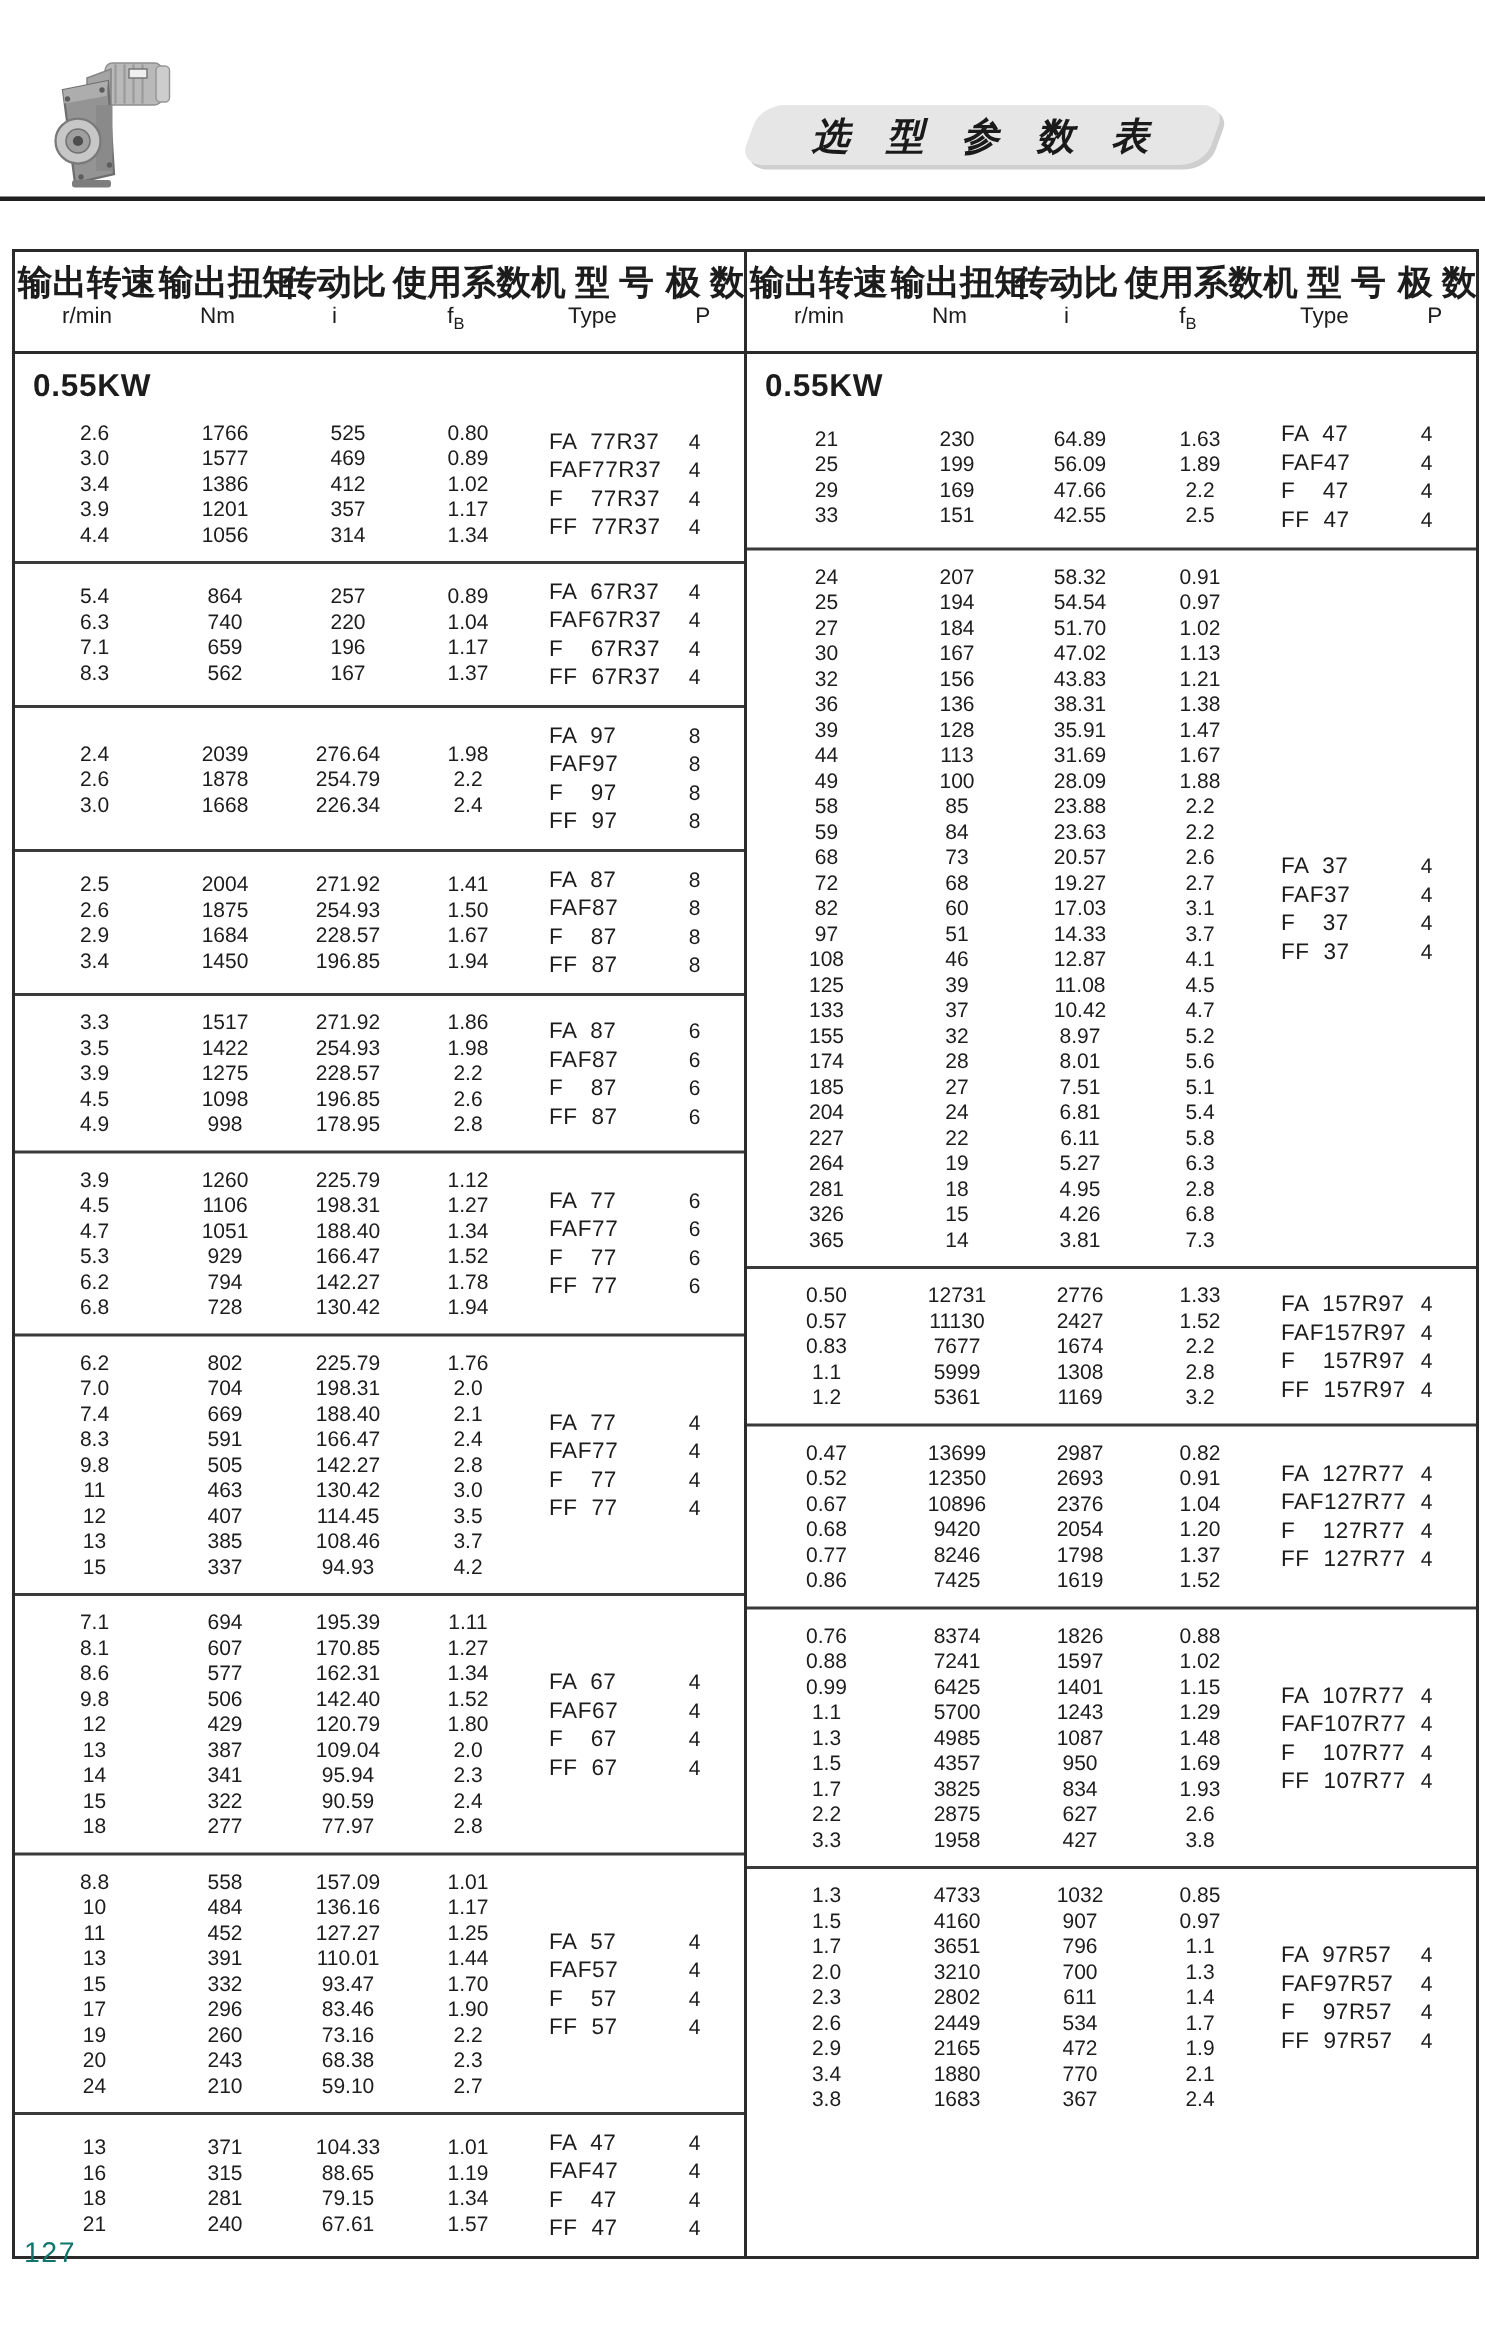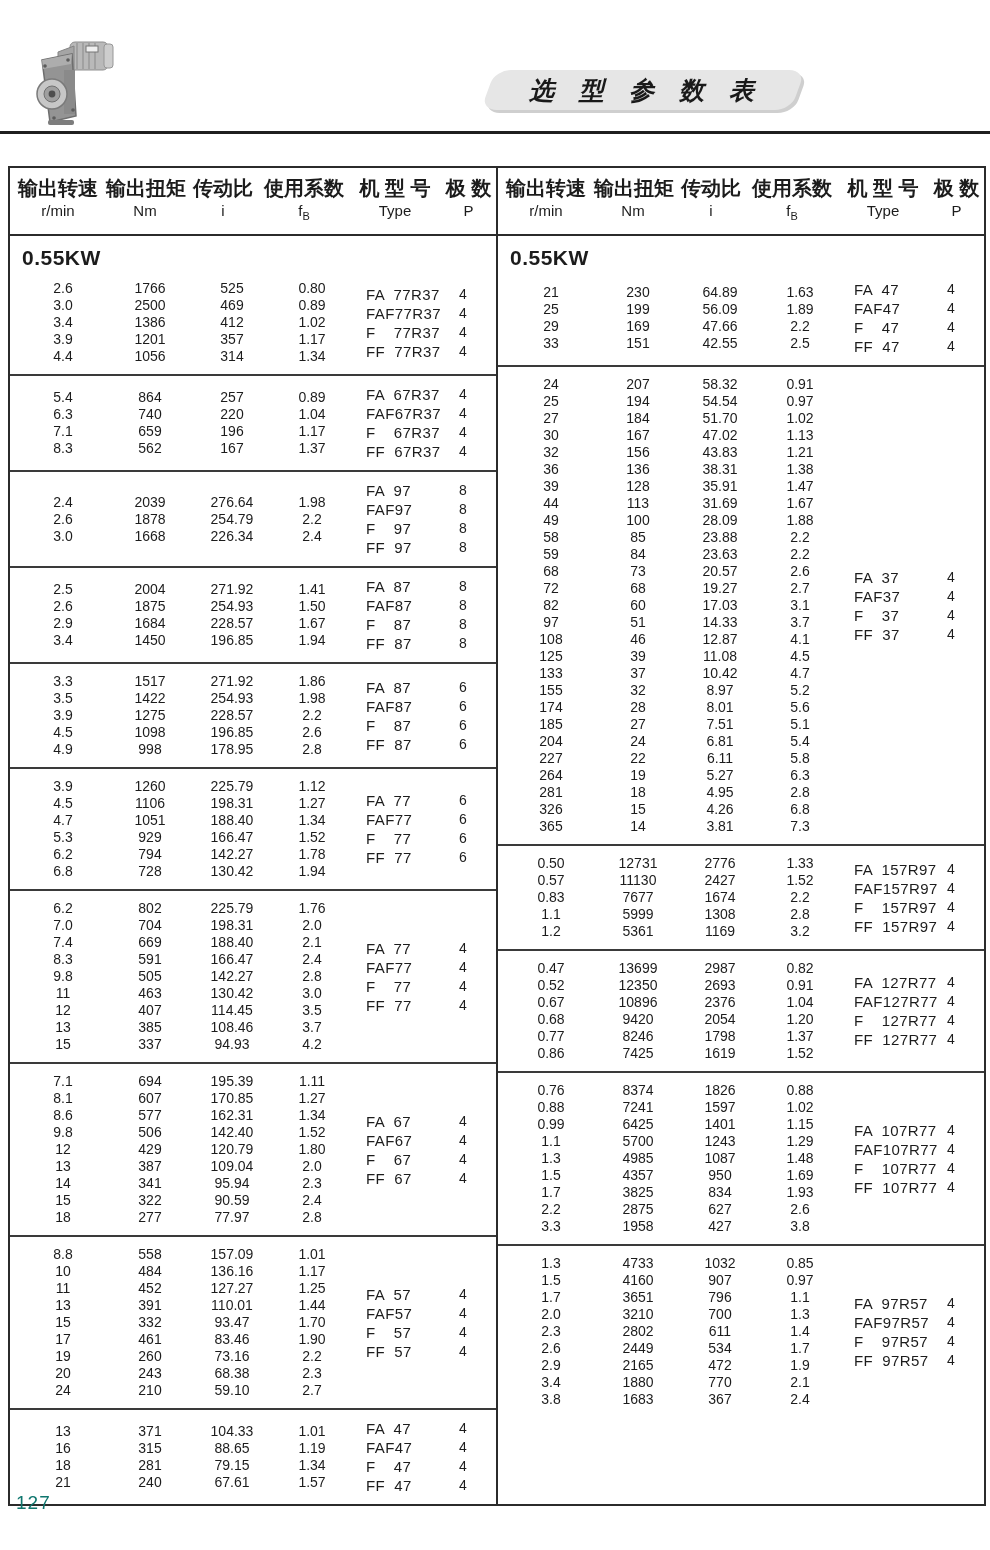--- a/index.html
+++ b/index.html
@@ -3,21 +3,21 @@
 <meta charset="utf-8">
 <style>
   html,body{margin:0;padding:0;background:#ffffff;}
   body{
     width:990px;height:1550px;position:relative;overflow:hidden;
     font-family:"Liberation Sans","DejaVu Sans",sans-serif;
     color:#1c1c1c;
   }
   
   .motor-art{position:absolute;left:28px;top:34px;width:96px;height:96px;}
-  .title-banner-wrap{position:absolute;left:488px;top:70px;width:310px;height:40px;}
+  .title-banner-wrap{position:absolute;left:500px;top:70px;width:310px;height:40px;}
   .title-banner{
     position:absolute;inset:0;
     background:#e6e6e6;
     border-radius:16px/13px;
     transform:skewX(-20deg);
     box-shadow:4px 3px 0 #cfcfcf;
   }
   .title-banner-text{
     position:absolute;inset:0;display:flex;align-items:center;justify-content:center;
     font-size:25px;font-weight:bold;font-style:italic;letter-spacing:9px;color:#1a1a1a;
@@ -33,21 +33,21 @@
   }
   .half{width:50%;display:flex;flex-direction:column;}
   .half.right{border-left:2px solid #2b2b2b;}
 
   .col-header{
     border-bottom:2px solid #2b2b2b;
     padding:8px 0 7px 0;
   }
   .hdr-grid{display:grid;grid-template-columns:96px 78px 78px 84px 98px 49px;}
   .hdr-cell{text-align:center;}
-  .hdr-cn{font-size:20px;font-weight:bold;letter-spacing:0px;line-height:24px;white-space:pre;}
+  .hdr-cn{font-size:23px;font-weight:bold;letter-spacing:0px;line-height:24px;white-space:pre;}
   .hdr-unit{font-size:15px;line-height:22px;}
   sub.fb{font-size:11px;}
 
   .groups{display:flex;flex-direction:column;flex:1;}
   .section-label{
     font-size:21px;font-weight:bold;letter-spacing:0.5px;
     padding:9px 0 0 12px;line-height:26px;
   }
   .group{
     display:flex;align-items:stretch;
@@ -141,21 +141,21 @@
         <div class="group">
           <div class="rows">
             <div class="num-row">
               <div class="num-cell">2.6</div>
               <div class="num-cell">1766</div>
               <div class="num-cell">525</div>
               <div class="num-cell">0.80</div>
             </div>
             <div class="num-row">
               <div class="num-cell">3.0</div>
-              <div class="num-cell">2500</div>
+              <div class="num-cell">1577</div>
               <div class="num-cell">469</div>
               <div class="num-cell">0.89</div>
             </div>
             <div class="num-row">
               <div class="num-cell">3.4</div>
               <div class="num-cell">1386</div>
               <div class="num-cell">412</div>
               <div class="num-cell">1.02</div>
             </div>
             <div class="num-row">
@@ -611,21 +611,21 @@
               <div class="num-cell">1.44</div>
             </div>
             <div class="num-row">
               <div class="num-cell">15</div>
               <div class="num-cell">332</div>
               <div class="num-cell">93.47</div>
               <div class="num-cell">1.70</div>
             </div>
             <div class="num-row">
               <div class="num-cell">17</div>
-              <div class="num-cell">461</div>
+              <div class="num-cell">296</div>
               <div class="num-cell">83.46</div>
               <div class="num-cell">1.90</div>
             </div>
             <div class="num-row">
               <div class="num-cell">19</div>
               <div class="num-cell">260</div>
               <div class="num-cell">73.16</div>
               <div class="num-cell">2.2</div>
             </div>
             <div class="num-row">

